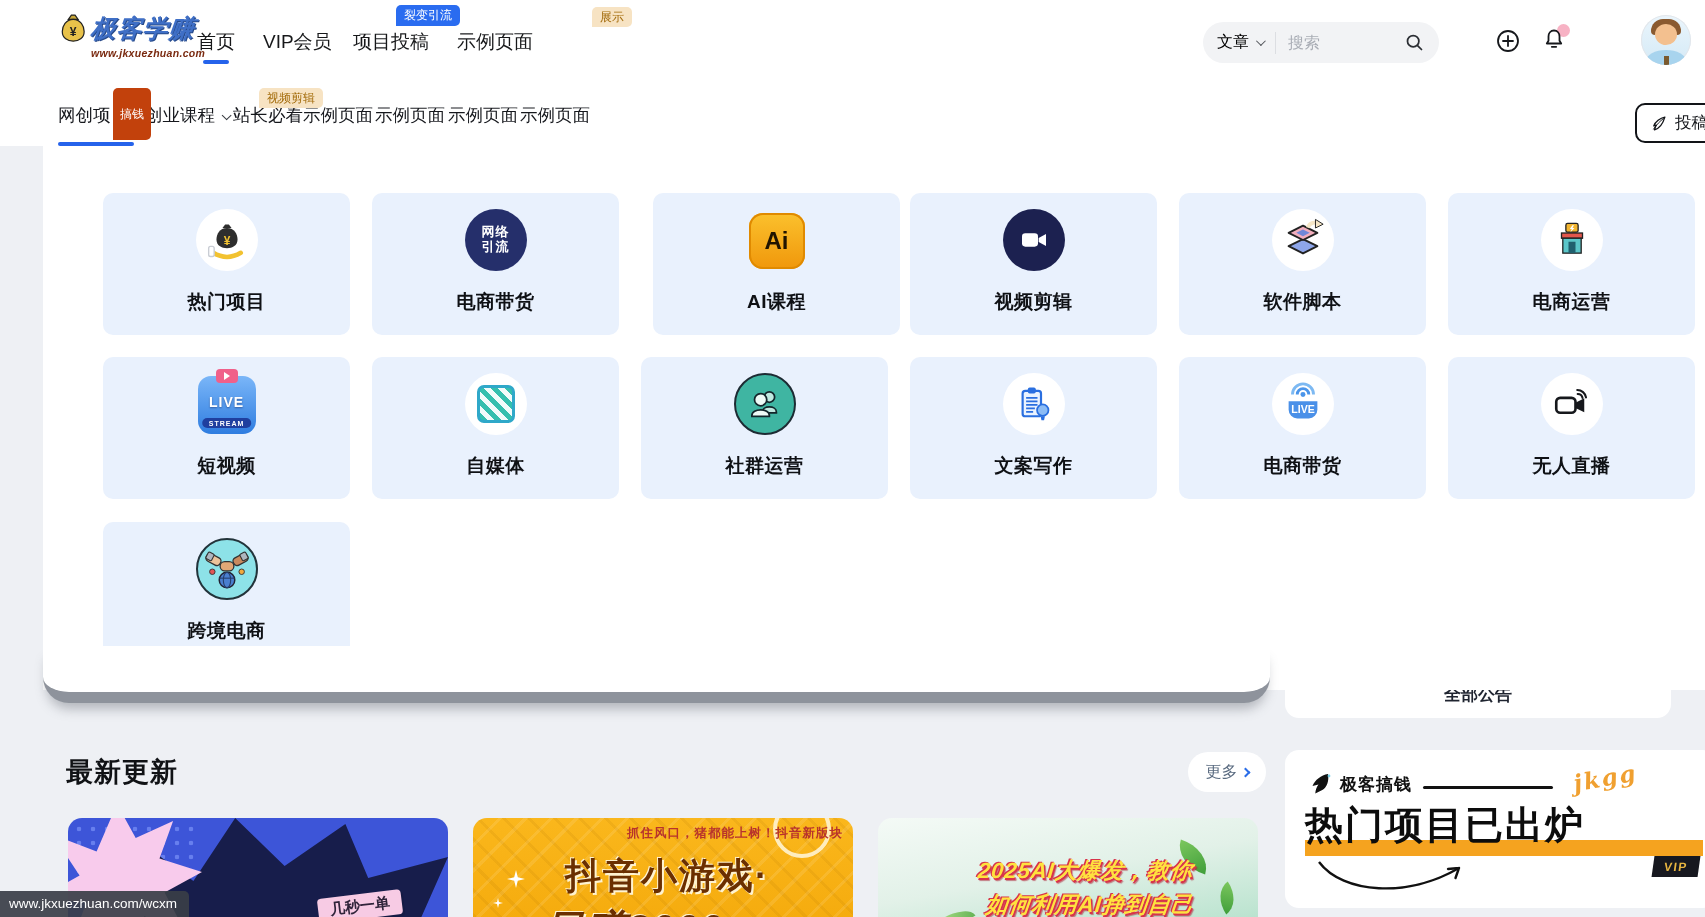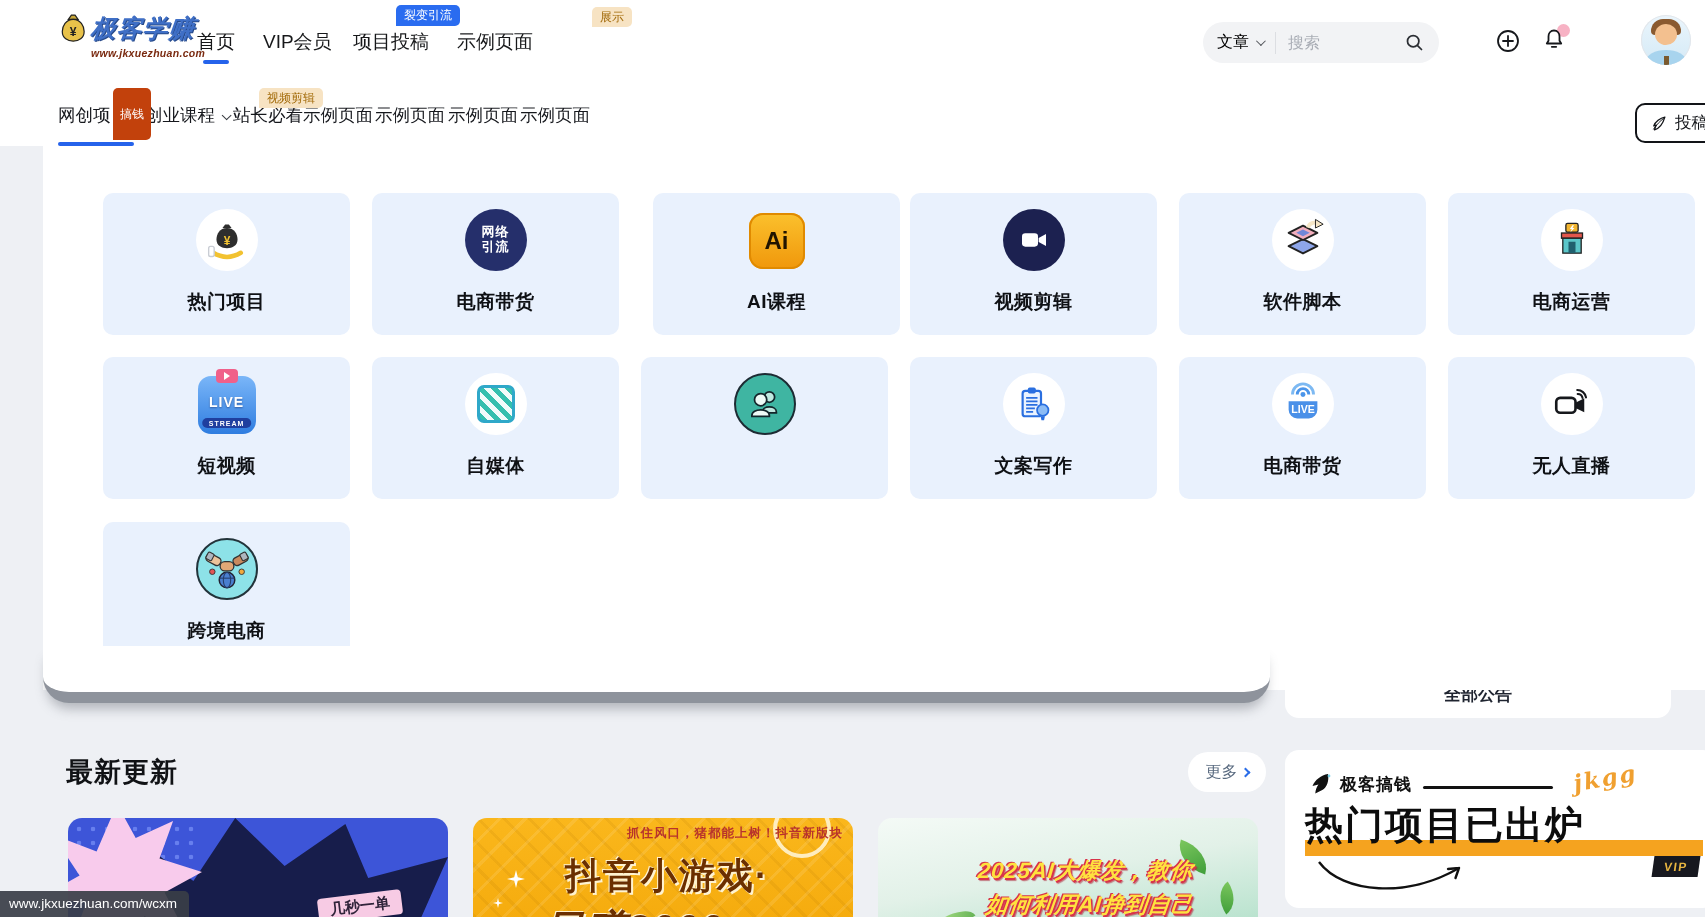--- a/index.html
+++ b/index.html
@@ -306,20 +306,21 @@
 
     <div class="tile" style="left:598px; top:211px;">
       <div class="t-ico circ c-teal">
         <svg width="42" height="42" viewBox="0 0 48 48">
           <circle cx="29" cy="16" r="6" fill="#bfe9e0" stroke="#13262b" stroke-width="2"></circle>
           <path d="M21 33 c0 -7.5 16 -7.5 16 0 v1 h-16 z" fill="#bfe9e0" stroke="#13262b" stroke-width="2"></path>
           <circle cx="19" cy="19" r="7" fill="#eefaf6" stroke="#13262b" stroke-width="2"></circle>
           <path d="M9 37 c0 -8.5 20 -8.5 20 0 v1 h-20 z" fill="#eefaf6" stroke="#13262b" stroke-width="2"></path>
         </svg>
       </div>
+      <div class="t-label">社群运营</div>
     </div>
 
     <div class="tile" style="left:867px; top:211px;">
       <div class="t-ico circ c-white">
         <svg width="42" height="42" viewBox="0 0 48 48">
           <rect x="11" y="9" width="21" height="29" rx="3" fill="#eaf3ff" stroke="#2a6fe0" stroke-width="2.5"></rect>
           <rect x="17" y="5" width="9" height="7" rx="2" fill="#2a6fe0"></rect>
           <path d="M15 17 h13 M15 21 h13 M15 25 h13 M15 29 h10 M15 33 h8" stroke="#2a6fe0" stroke-width="2"></path>
           <circle cx="34" cy="31" r="6.5" fill="#8cbcf5" stroke="#2a6fe0" stroke-width="2"></circle>
           <path d="M31.5 38 h5 l-1 4.5 h-3 z" fill="#2a6fe0"></path>

